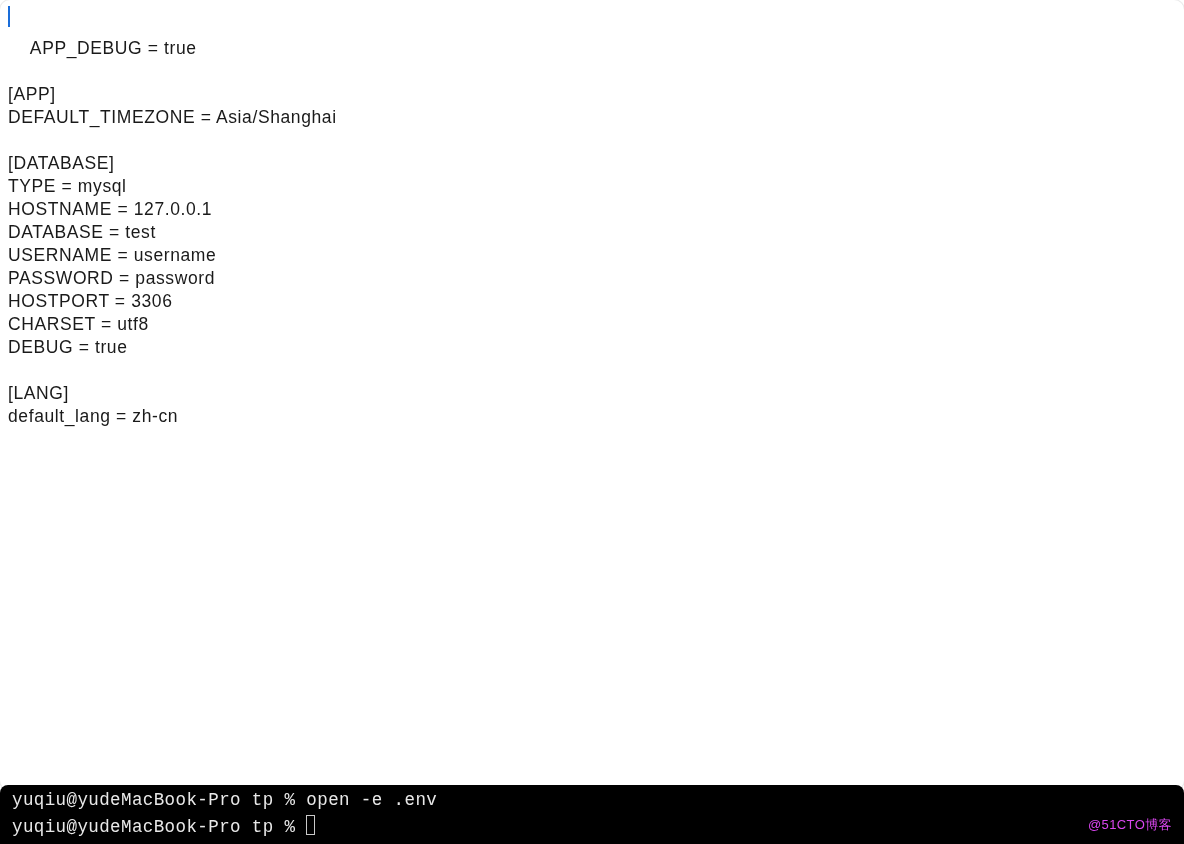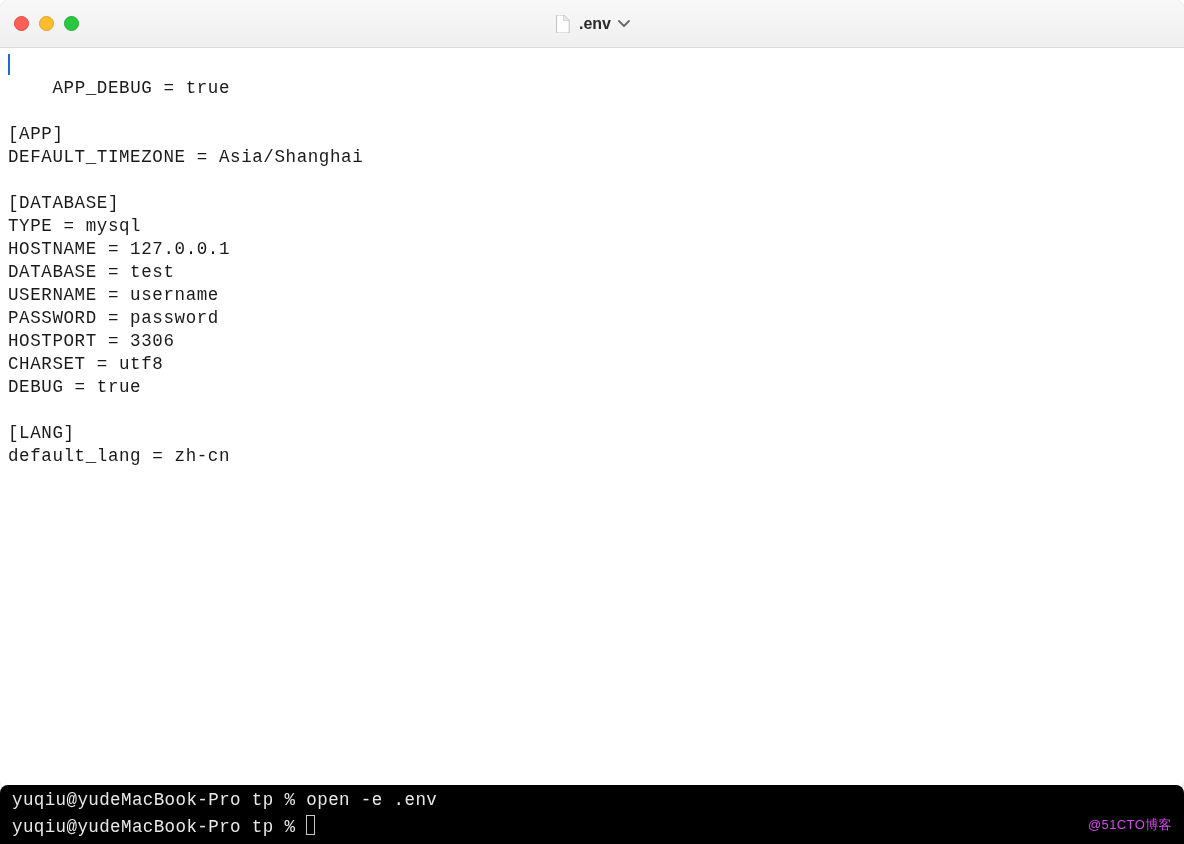--- a/index.html
+++ b/index.html
@@ -78,22 +78,22 @@
       display: flex;
       align-items: center;
       justify-content: center;
       margin-left: -2px;
     }
     .chevron-down svg {
       width: 12px;
       height: 8px;
     }
     .editor-area {
-      padding: 6px 8px;
-      font-family: Liberation Mono, monospace;
+      padding: 14px 8px;
+      font-family: Liberation Sans, sans-serif;
       font-size: 17.5px;
       line-height: 23px;
       color: #1a1a1a;
       white-space: pre;
       position: relative;
       letter-spacing: 0.6px;
     }
     .text-cursor {
       position: absolute;
       left: 8px;
@@ -132,42 +132,20 @@
       bottom: 6px;
       font-family: -apple-system, sans-serif;
       font-size: 13px;
       color: #d946ef;
     }
   </style>
 </head>
 <body>
 
 <div class="window">
-  <div class="titlebar">
-    <div class="traffic-lights">
-      <div class="traffic-light tl-close"></div>
-      <div class="traffic-light tl-min"></div>
-      <div class="traffic-light tl-max"></div>
-    </div>
-    <div class="title-center">
-      <span class="file-icon">
-        <svg viewBox="0 0 16 20">
-          <path d="M2 0 L10 0 L16 6 L16 20 L2 20 Z" fill="#fefefe" stroke="#bbb" stroke-width="1"></path>
-          <path d="M10 0 L10 6 L16 6" fill="none" stroke="#bbb" stroke-width="1"></path>
-          <path d="M10 0 L16 6 L10 6 Z" fill="#e7e7e7"></path>
-        </svg>
-      </span>
-      <span class="title-text">.env</span>
-      <span class="chevron-down">
-        <svg viewBox="0 0 12 8">
-          <path d="M1 1 L6 6 L11 1" fill="none" stroke="#6a6a6a" stroke-width="1.8" stroke-linecap="round" stroke-linejoin="round"></path>
-        </svg>
-      </span>
-    </div>
-  </div>
   <div class="editor-area">
     <div class="text-cursor"></div><span>APP_DEBUG = true
 
 [APP]
 DEFAULT_TIMEZONE = Asia/Shanghai
 
 [DATABASE]
 TYPE = mysql
 HOSTNAME = 127.0.0.1
 DATABASE = test

